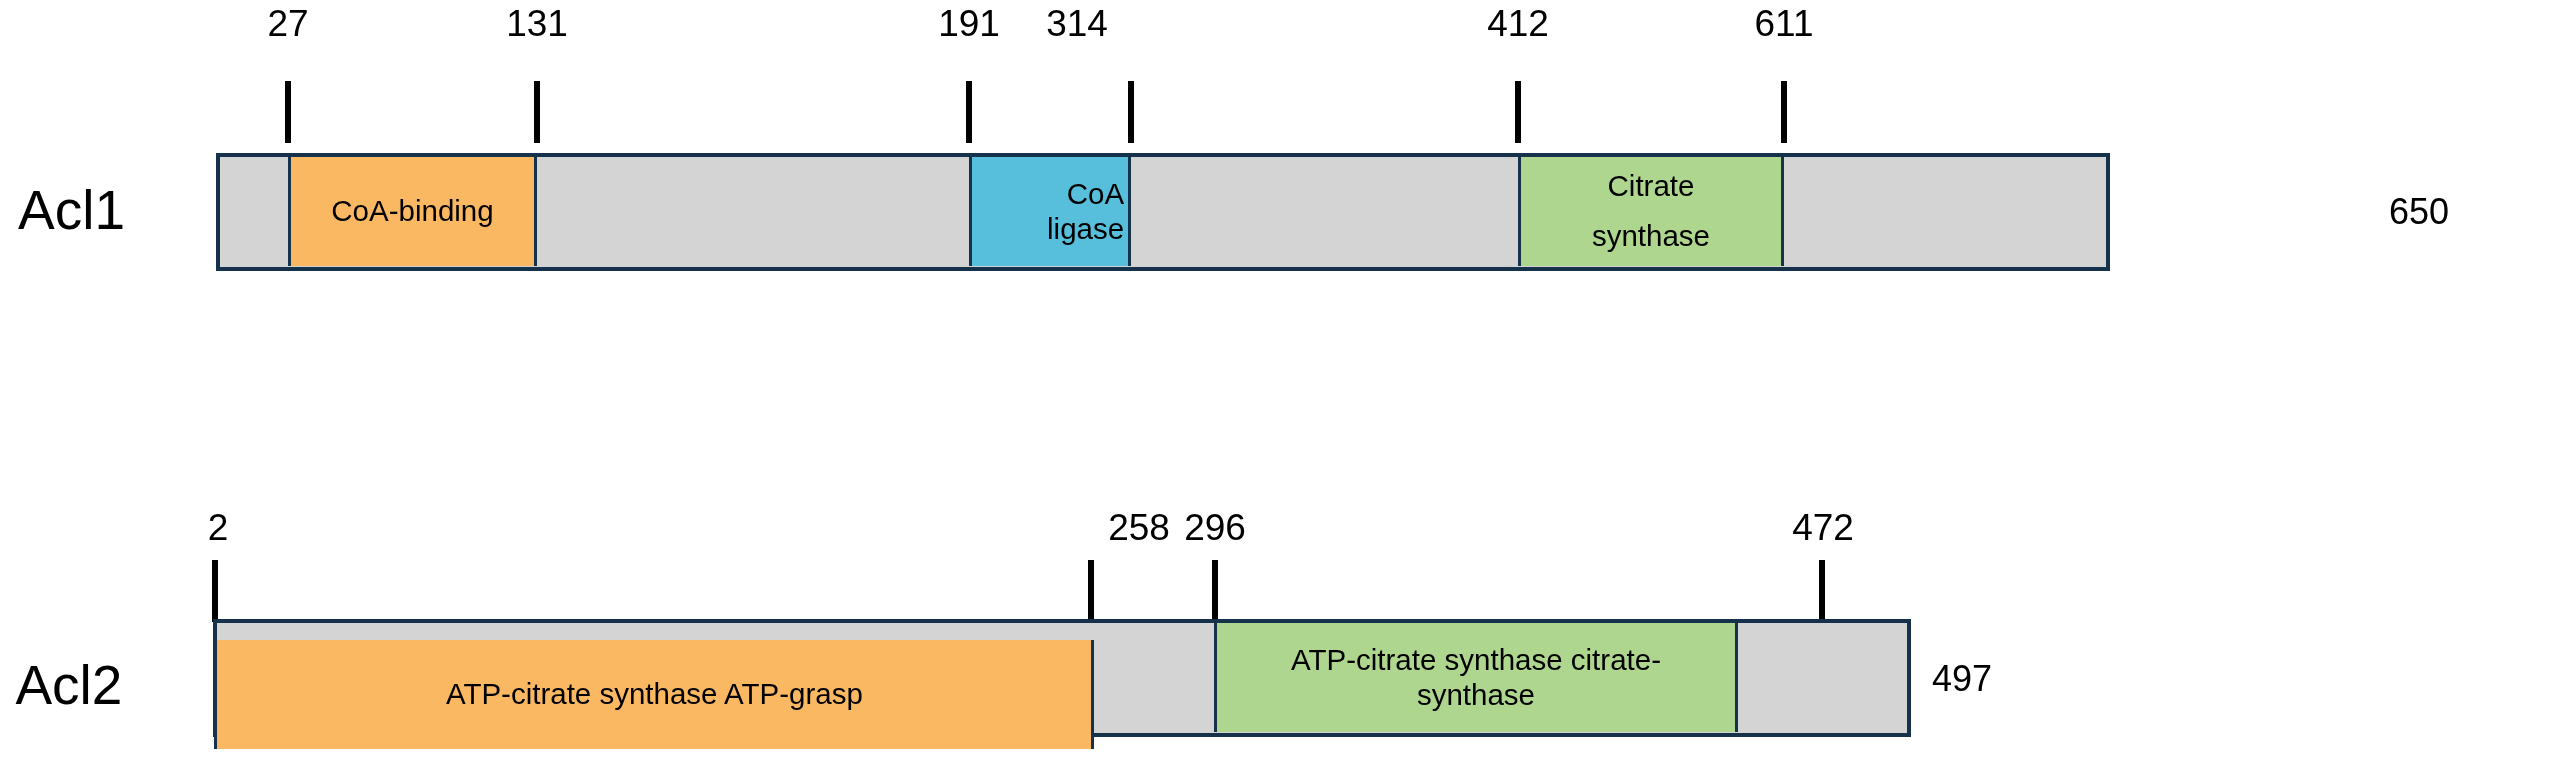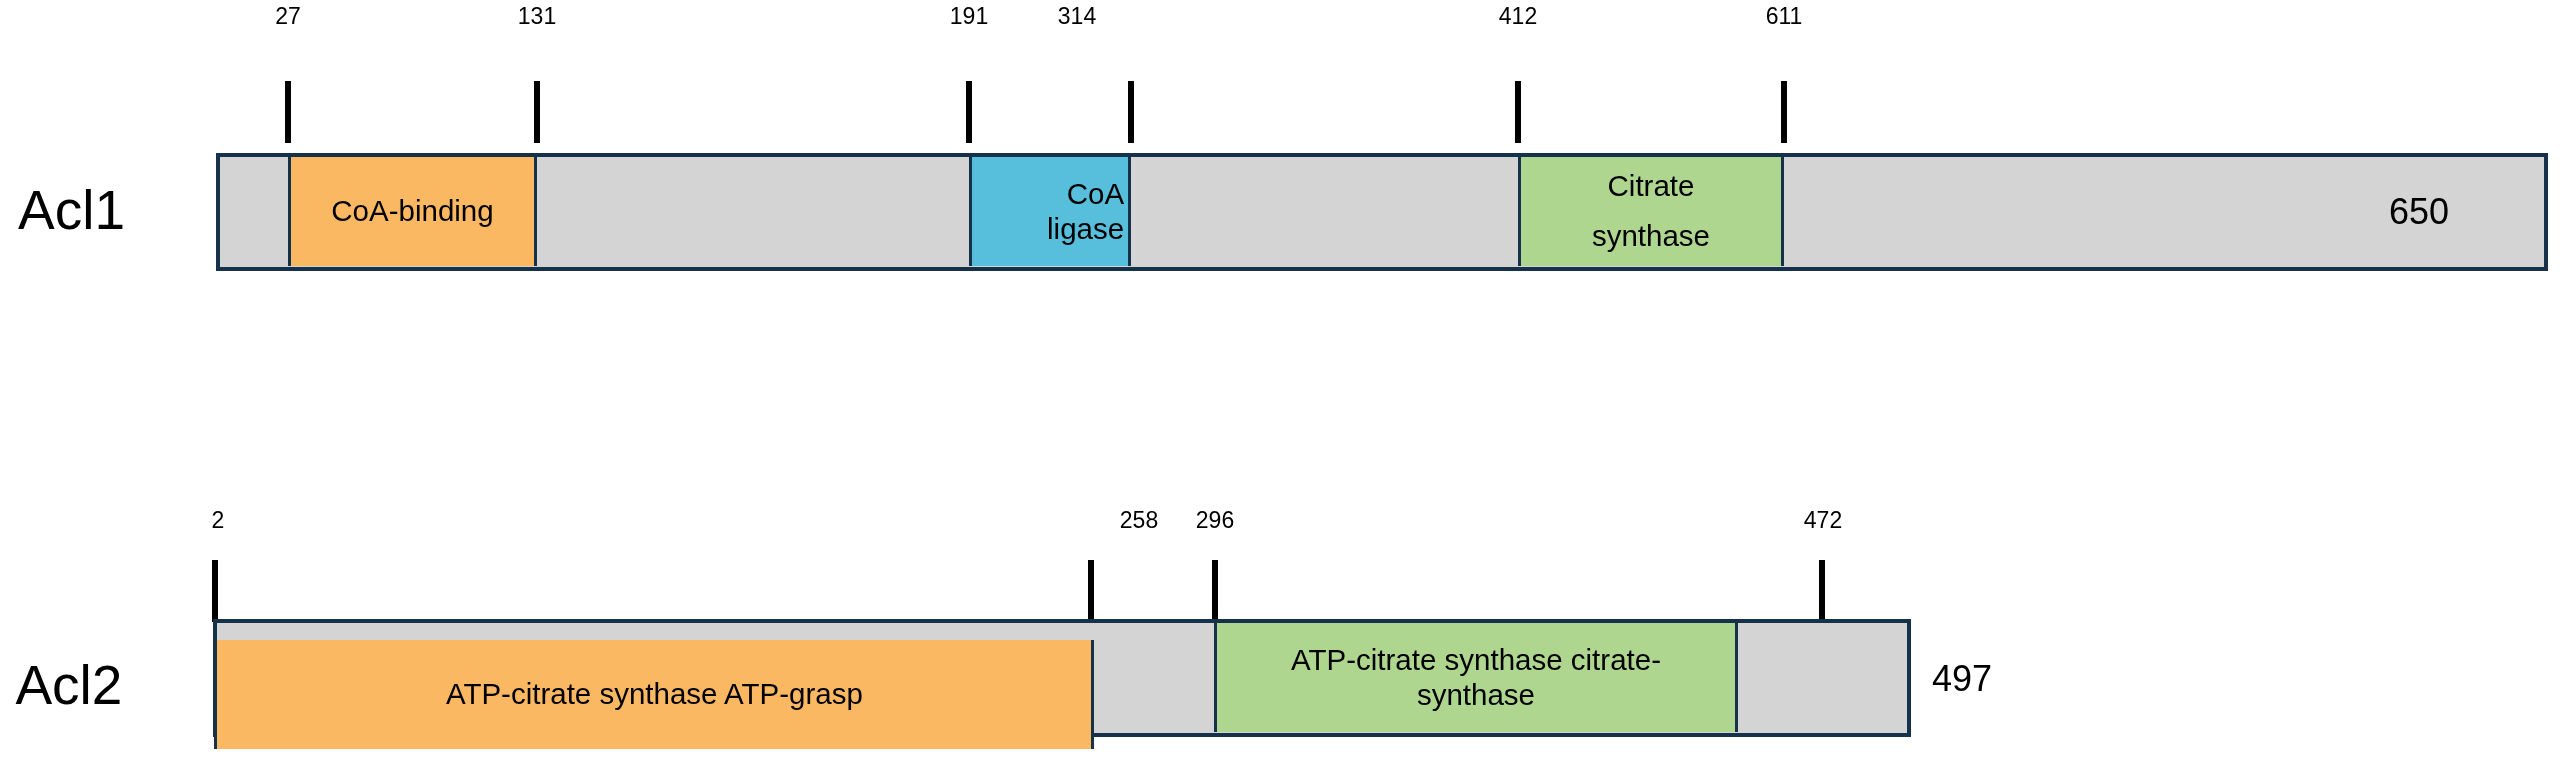--- a/index.html
+++ b/index.html
@@ -55,21 +55,21 @@
 
   .tick {
     position: absolute;
     width: 6.4px;
     background: #000000;
   }
 
   .tick-label {
     position: absolute;
     color: #000000;
-    font-size: 23px;
+    font-size: 37px;
     line-height: 1;
     white-space: nowrap;
     transform: translateX(-50%);
   }
 
   .end-label {
     position: absolute;
     color: #000000;
     font-size: 36px;
     line-height: 1;
@@ -92,21 +92,21 @@
     <div class="tick-label" style="left:1518px; top:5.1px;">412</div>
     <div class="tick-label" style="left:1784px; top:5.1px;">611</div>
 
     <div class="tick" style="left:285px;  top:81px; height:62px;"></div>
     <div class="tick" style="left:534px;  top:81px; height:62px;"></div>
     <div class="tick" style="left:966px; top:81px; height:62px;"></div>
     <div class="tick" style="left:1128px; top:81px; height:62px;"></div>
     <div class="tick" style="left:1515px; top:81px; height:62px;"></div>
     <div class="tick" style="left:1781px; top:81px; height:62px;"></div>
 
-    <div class="bar" style="left:216px; top:153px; width:2332px; height:118px;">
+    <div class="bar" style="left:216px; top:153px; width:1894px; height:118px;">
 
       <div class="domain" style="left:68px; top:0px; width:249px; height:109px; background:#fbb863;">
         <span class="domain-label">CoA-binding</span>
       </div>
 
       <div class="domain" style="left:749px; top:0px; width:162px; height:109px; background:#57bfdb; flex-direction:column;align-items:flex-end;">
         <span class="domain-label">CoA</span>
         <span class="domain-label">ligase</span>
       </div>
 

